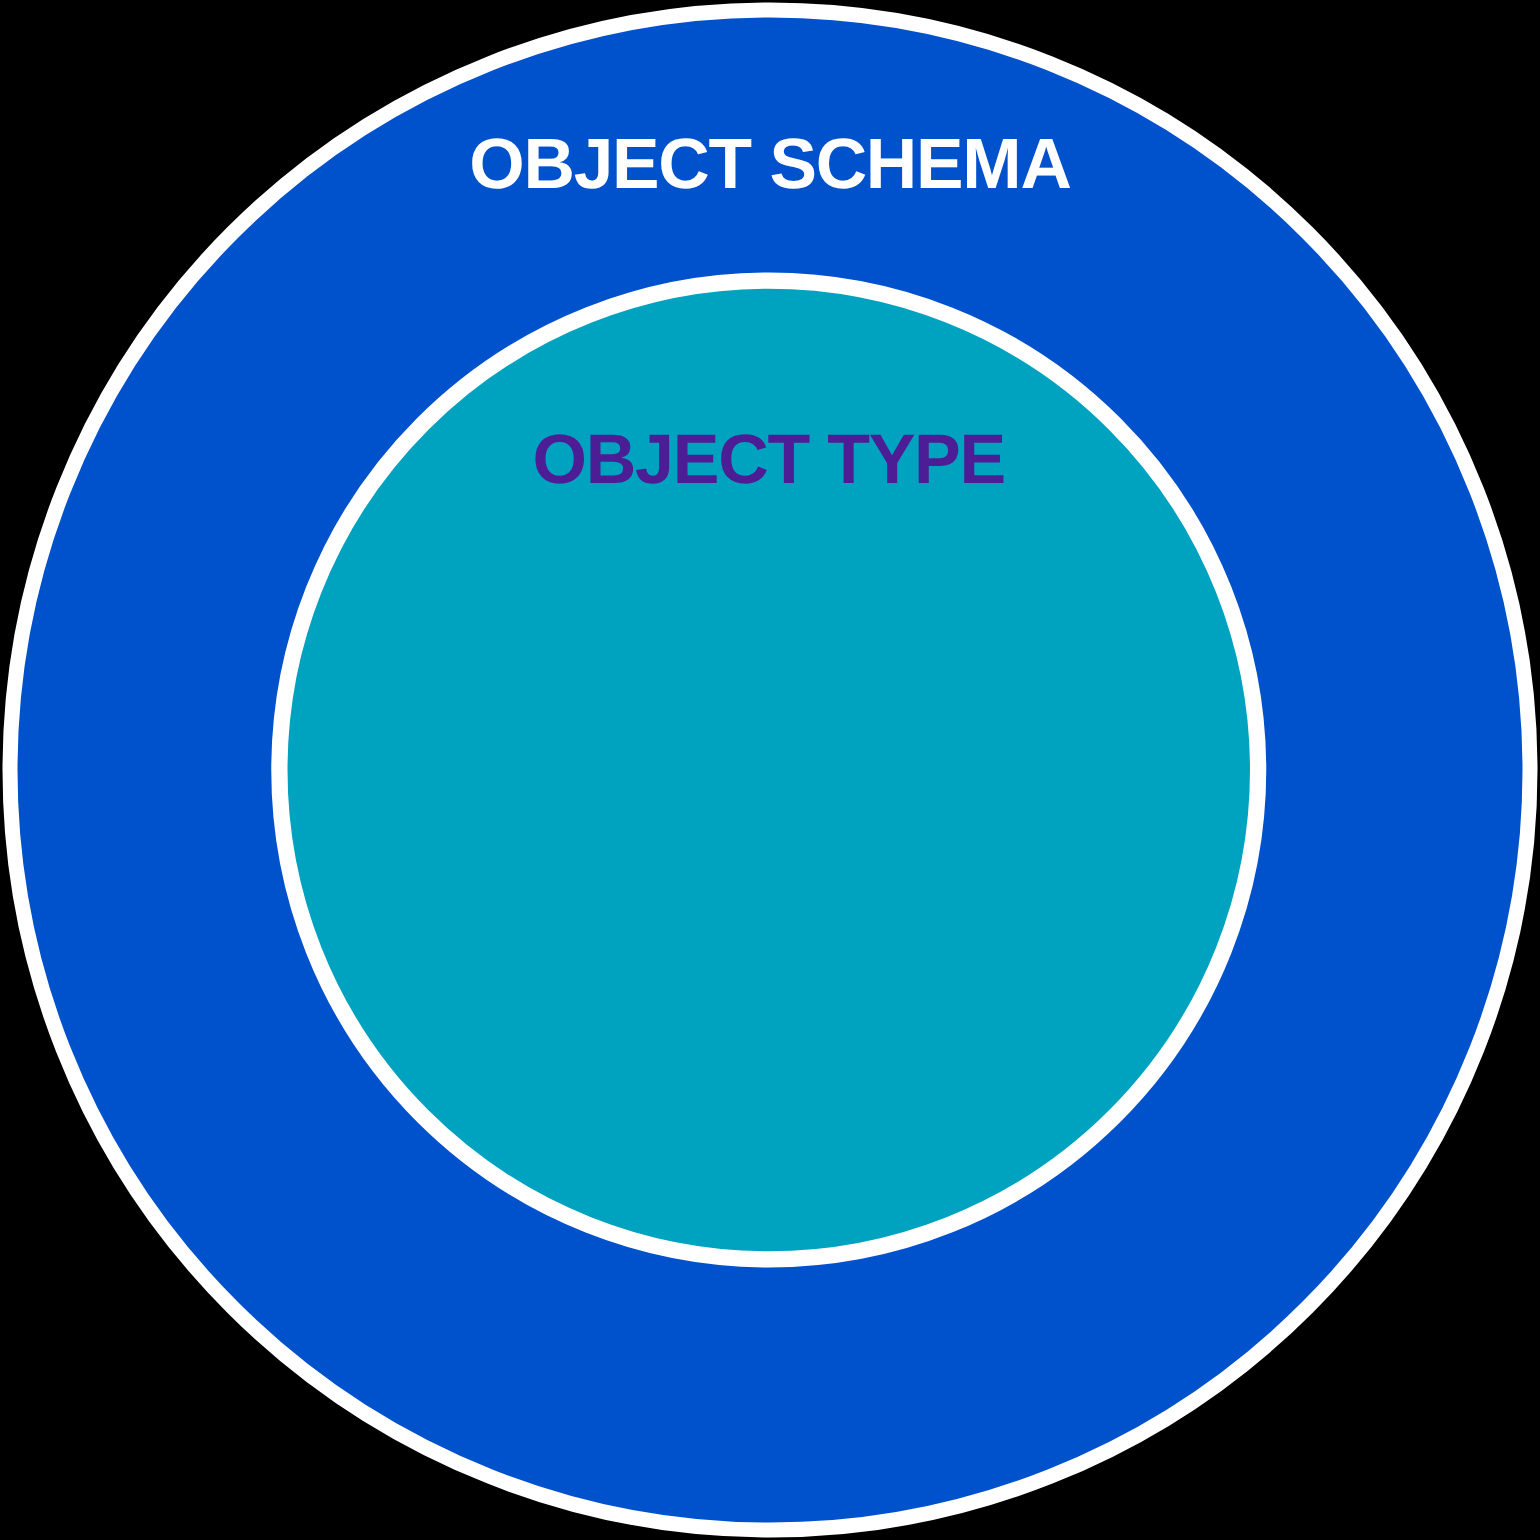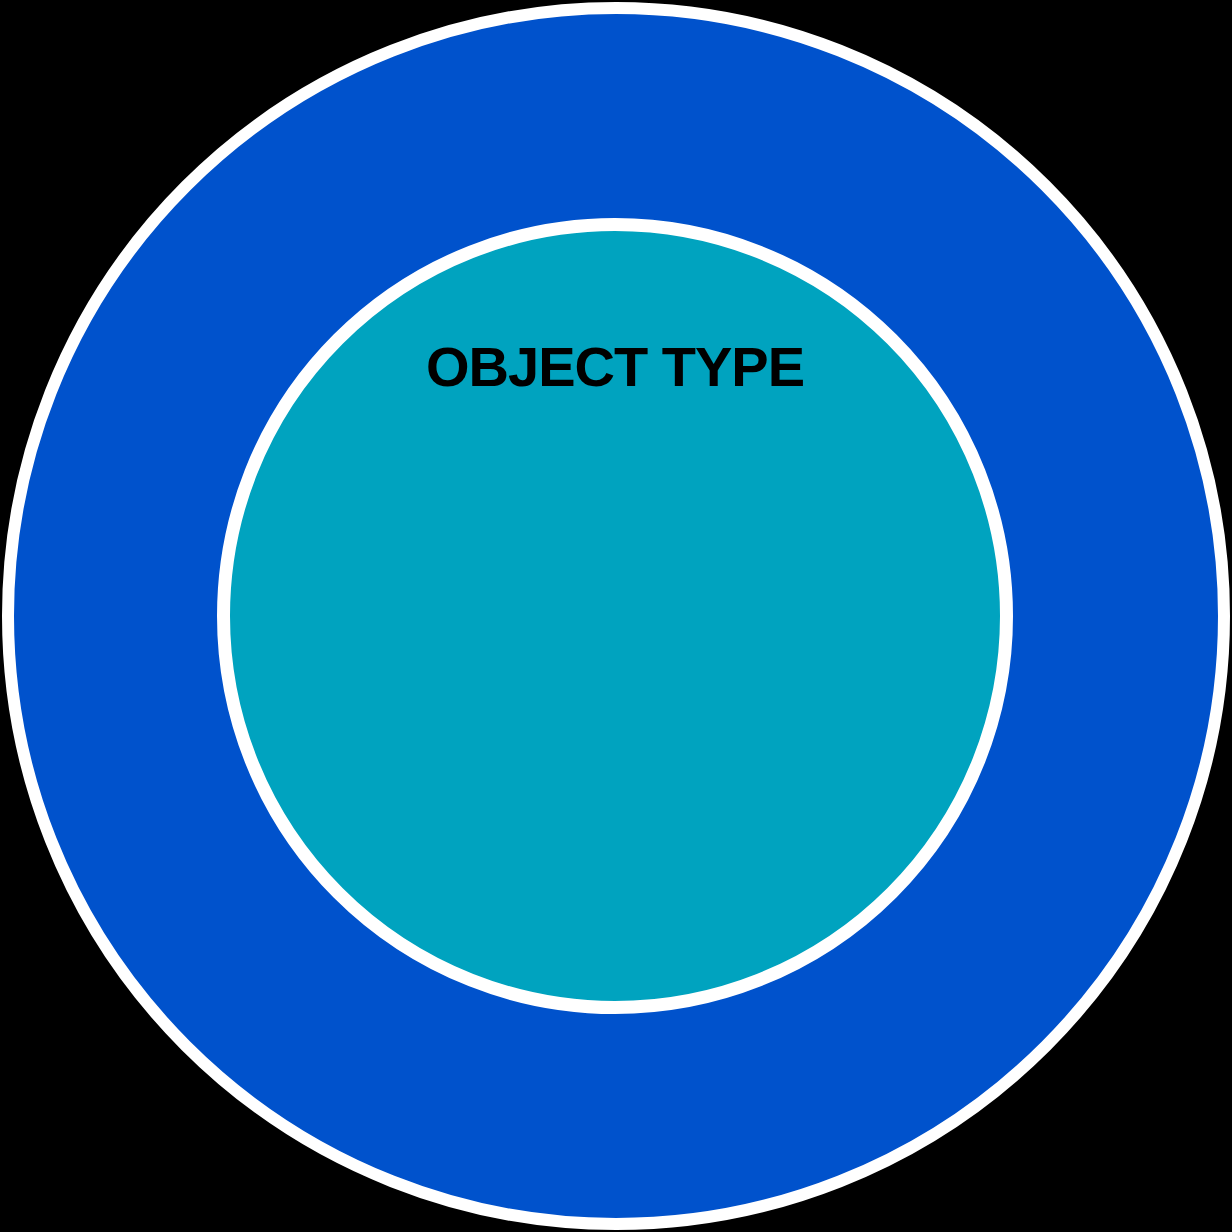--- a/index.html
+++ b/index.html
@@ -73,20 +73,21 @@
     font-size: 53px;
   }
 </style>
 </head>
 <body>
 
 <div class="stage" style="background-color: rgb(0, 0, 0);">
 
   <div class="circle circle-outer" style="background-color: rgb(0, 82, 204);">
 
+    <div class="ring-label label-schema" style="color: rgb(255, 255, 255);">OBJECT SCHEMA</div>
 
     <div class="circle circle-middle" style="background-color: rgb(0, 163, 191);">
 
-      <div class="ring-label label-type" style="color: #000000;">OBJECT TYPE</div>
+      <div class="ring-label label-type" style="color: #4c1d95;">OBJECT TYPE</div>
 
     </div>
   </div>
 </div>
 
 </body></html>

